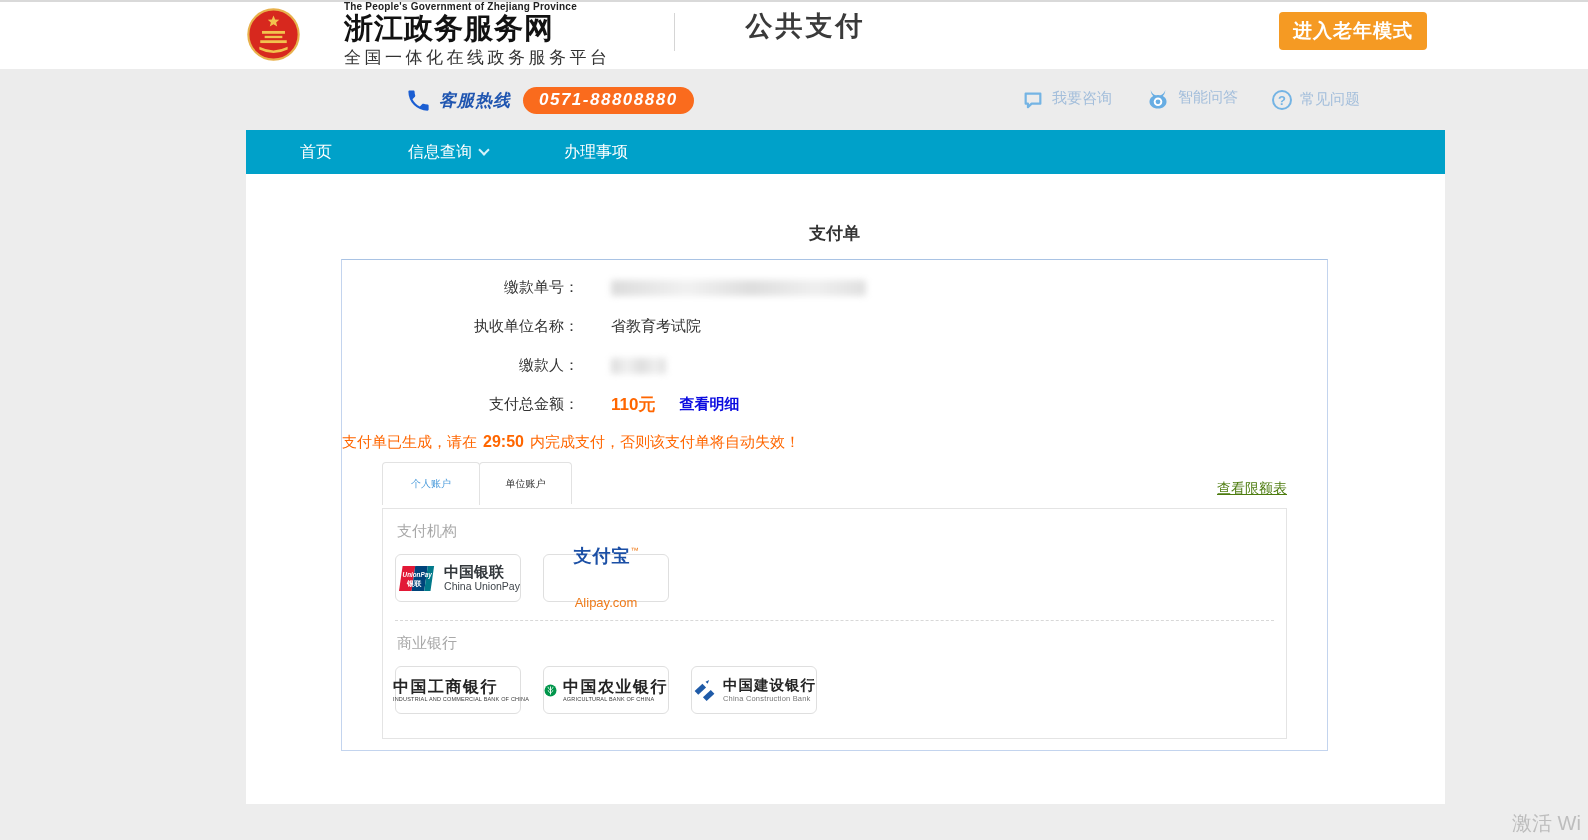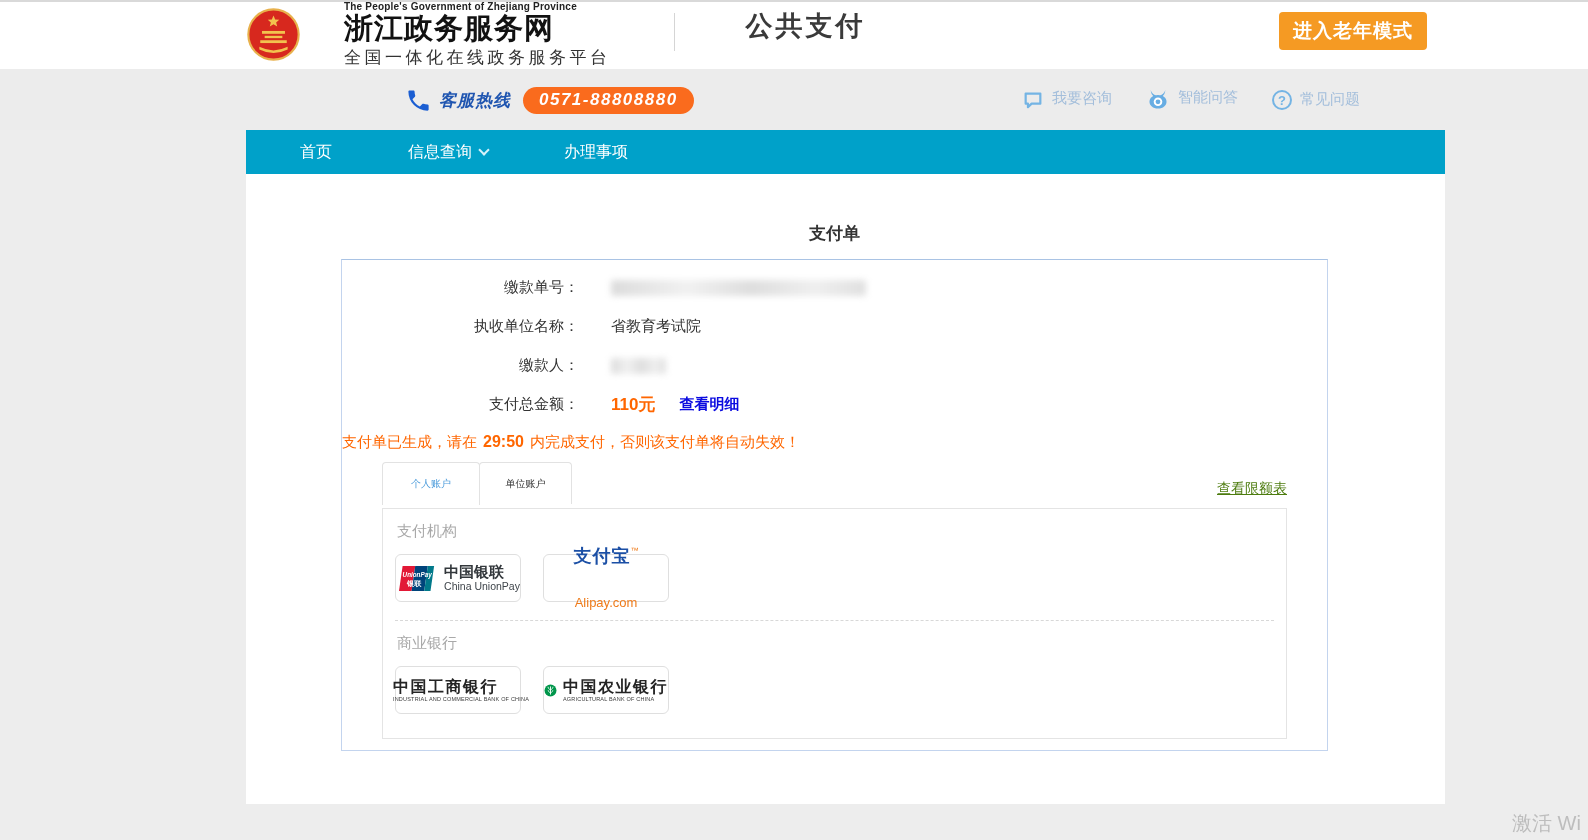--- a/index.html
+++ b/index.html
@@ -275,19 +275,30 @@
               <path d="M12 10.5 C15.2 9.8 16.4 7.5 16.4 5.2" fill="none" stroke="#fff" stroke-width="1.6"></path>
               <path d="M12 16 C9 15.4 7.8 13.4 7.8 11.4" fill="none" stroke="#fff" stroke-width="1.4"></path>
               <path d="M12 16 C15 15.4 16.2 13.4 16.2 11.4" fill="none" stroke="#fff" stroke-width="1.4"></path>
             </svg>
             <div>
               <div class="bank-name">中国农业银行</div>
               <div class="bank-caption">AGRICULTURAL BANK OF CHINA</div>
             </div>
           </div>
 
+          <div class="pay-card">
+            <svg width="25" height="25" viewBox="0 0 24 24">
+              <path d="M2.5 12.5 L10 5.5 L13.5 9 L6 16 Z" fill="#1f5ba8"></path>
+              <path d="M10.5 18.5 L18 11.5 L21.5 15 L14 22 Z" fill="#1f5ba8"></path>
+              <path d="M13 3.5 L16.5 2 L15 5.5 Z" fill="#1f5ba8"></path>
+            </svg>
+            <div>
+              <div class="bank-name ccb-name">中国建设银行</div>
+              <div class="bank-caption ccb-caption">China Construction Bank</div>
+            </div>
+          </div>
         </div>
       </div>
     </div>
   </div>
 
   <div class="watermark">激活 Wi</div>
 </div>
 
 </body></html>

